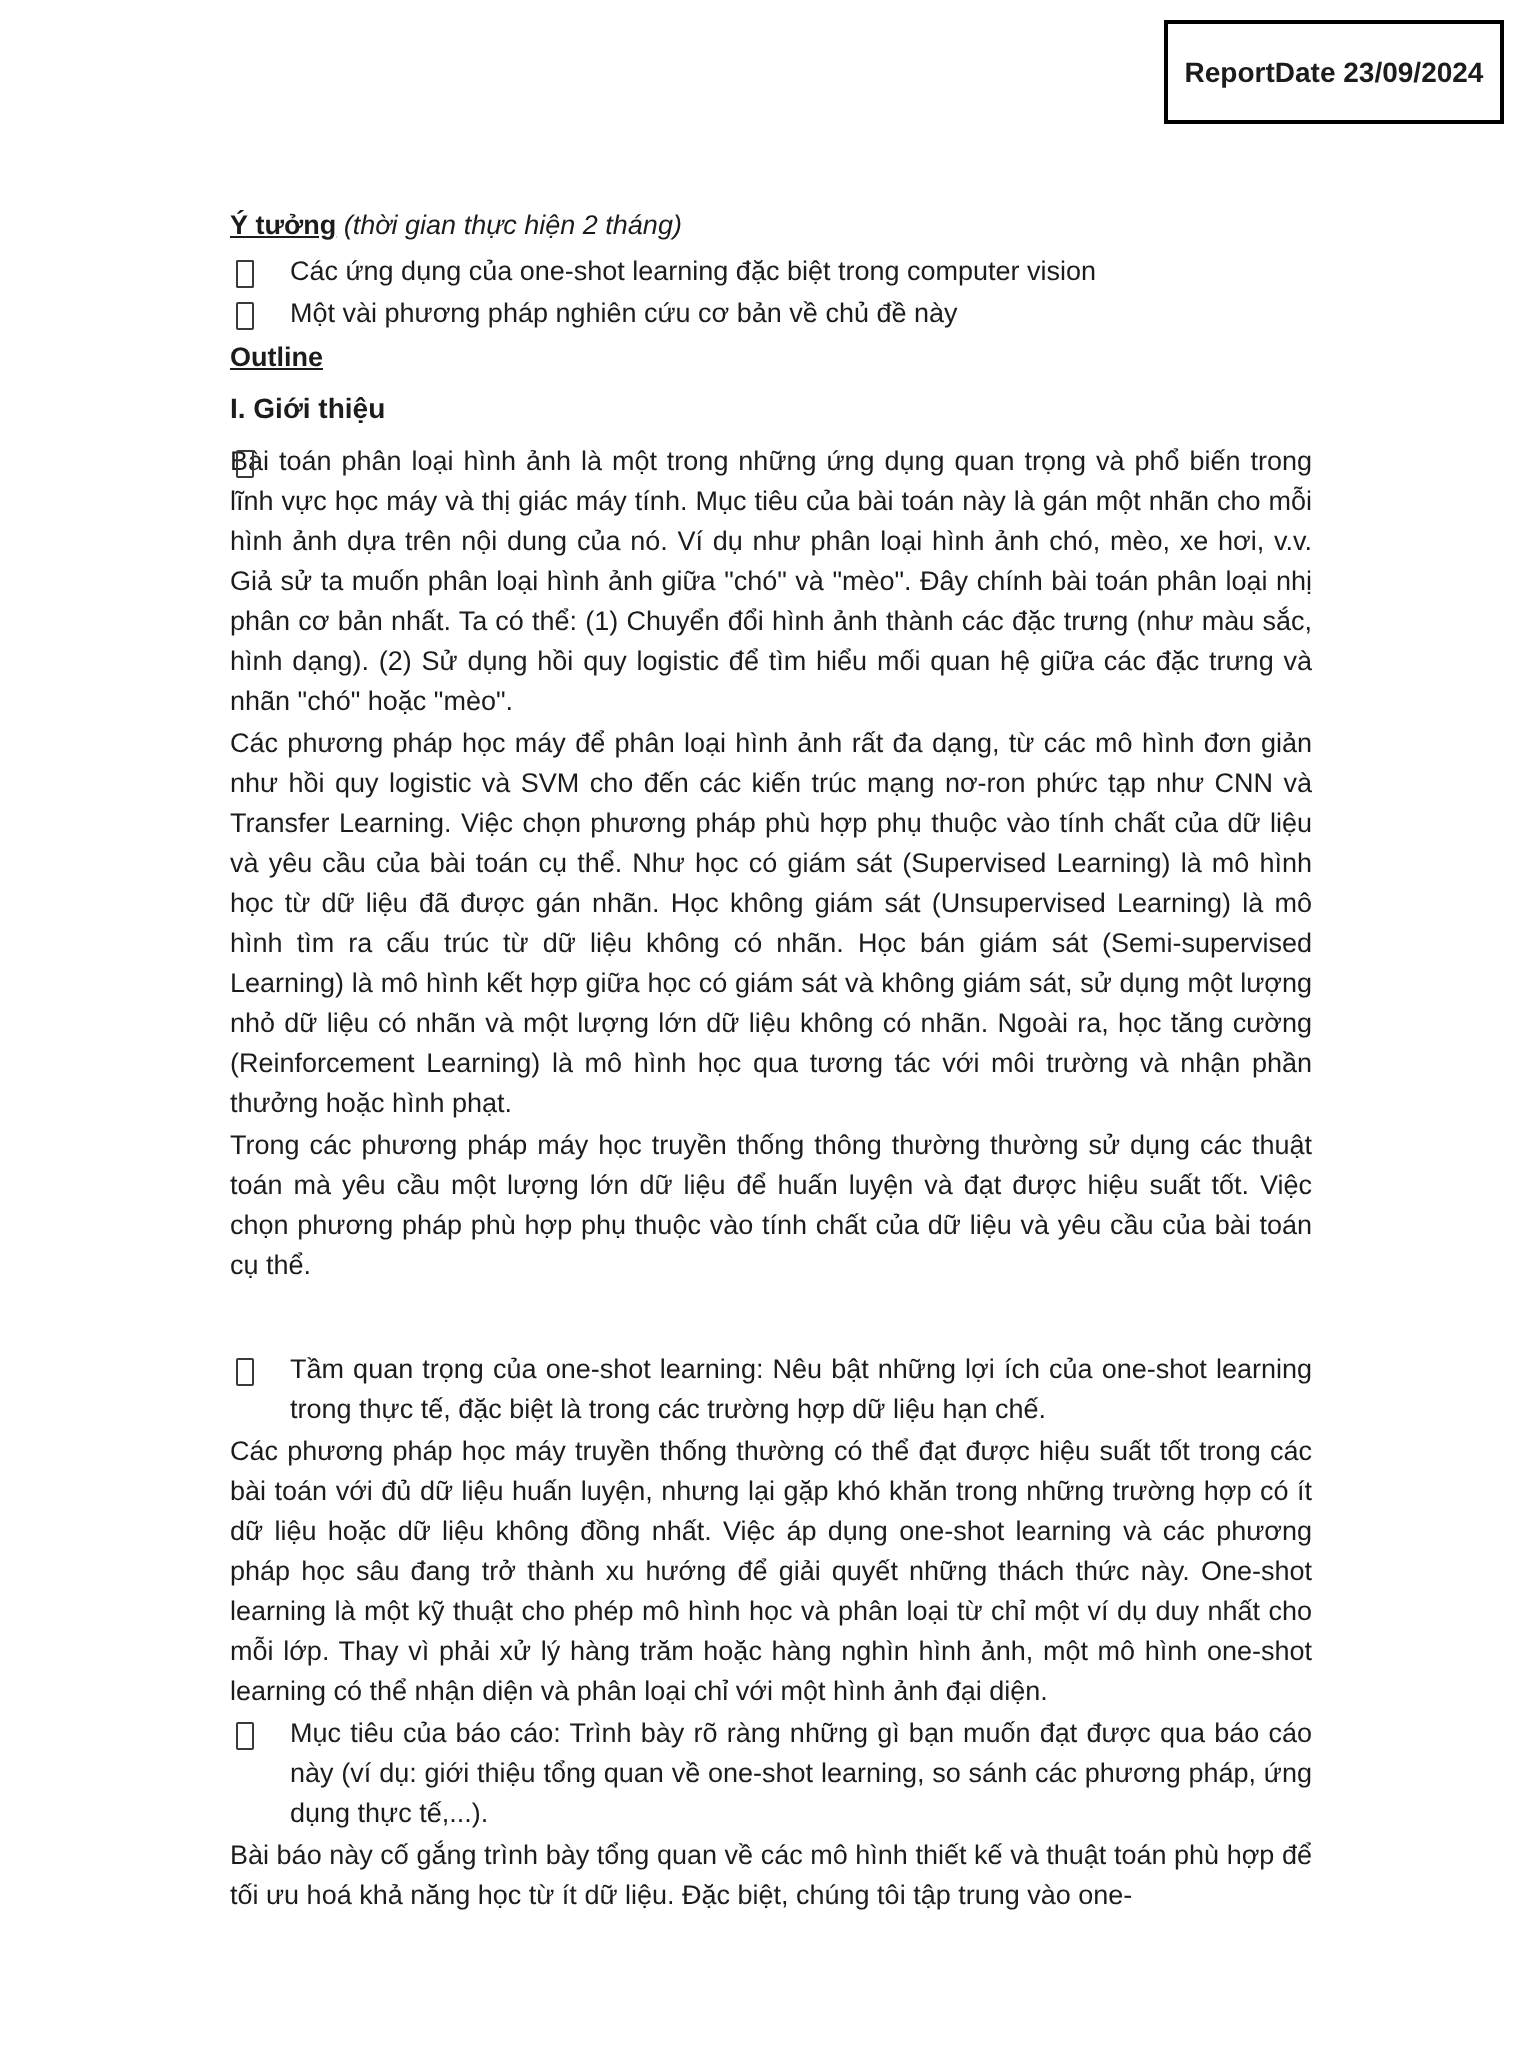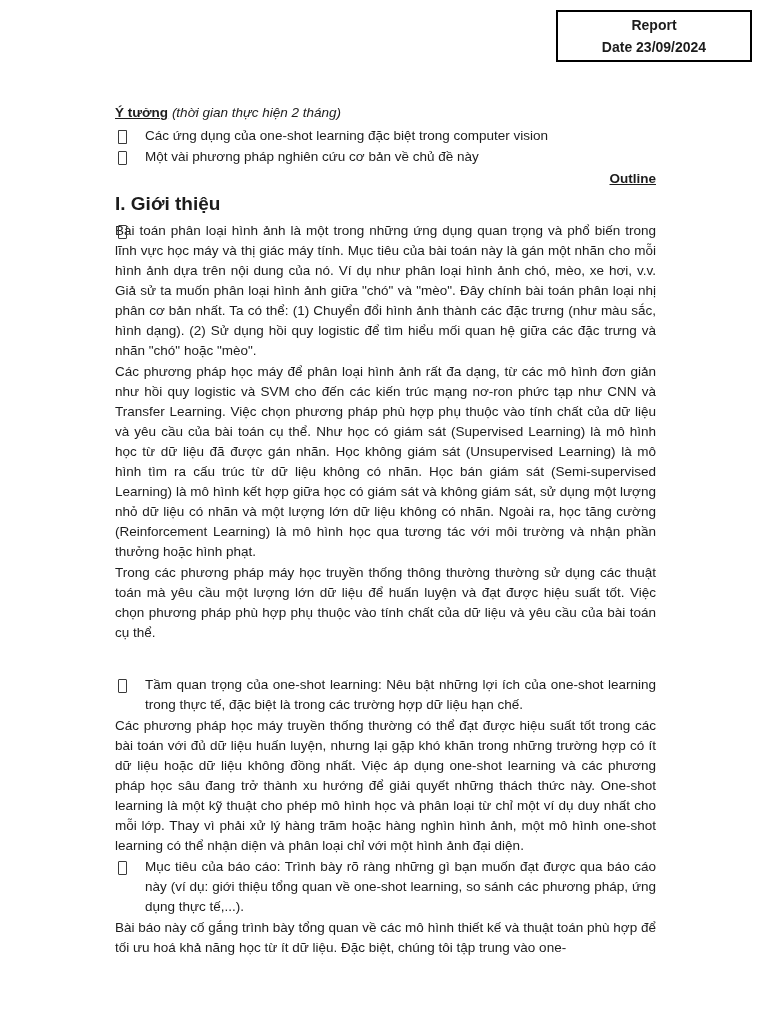--- a/index.html
+++ b/index.html
@@ -13,26 +13,26 @@
     height: 1024px;
     background: #ffffff;
     font-family: "Liberation Sans", "DejaVu Sans", sans-serif;
     color: #1c1c1c;
     overflow: hidden;
   }
   .report-box {
     position: absolute;
     top: 10px;
     right: 16px;
-    width: 196px;
+    width: 170px;
     height: 52px;
     border: 2px solid #000000;
     box-sizing: border-box;
     display: flex;
-    flex-direction: column;
+    flex-direction: row;
     justify-content: center;
     align-items: center;
     text-align: center;
   }
   .report-box div {
     font-size: 14px;
     font-weight: bold;
     line-height: 22px;
     white-space: nowrap;
   }
@@ -41,23 +41,23 @@
     top: 103px;
     left: 115px;
     width: 541px;
     font-size: 13.5px;
     line-height: 20px;
   }
   .bold { font-weight: bold; }
   .underline { text-decoration: underline; }
   .italic { font-style: italic; }
   .idea-line { margin: 0 0 3px 0; }
-  .label-line { margin: 2px 0 0 0; text-align: right; }
+  .label-line { margin: 2px 0 0 0; }
   .section-heading {
-    font-size: 19px;
+    font-size: 14px;
     font-weight: bold;
     line-height: 22px;
     margin: 4px 0 6px 0;
   }
   .bullet-item {
     position: relative;
     padding-left: 30px;
     margin: 0 0 1px 0;
   }
   .bullet-item.justify { text-align: justify; }

